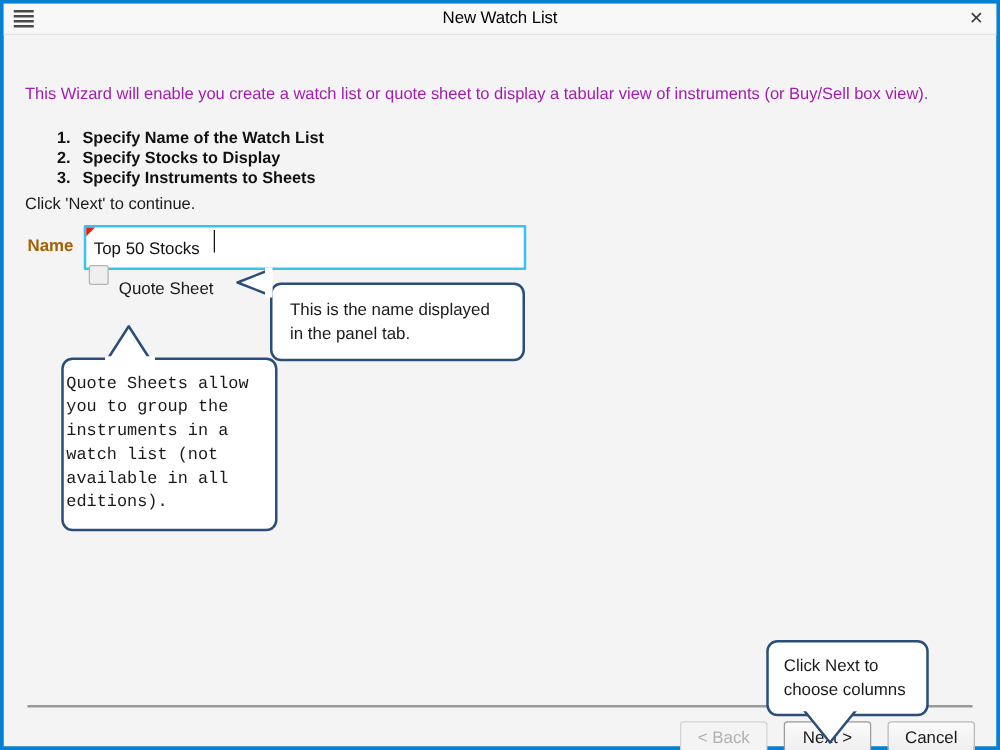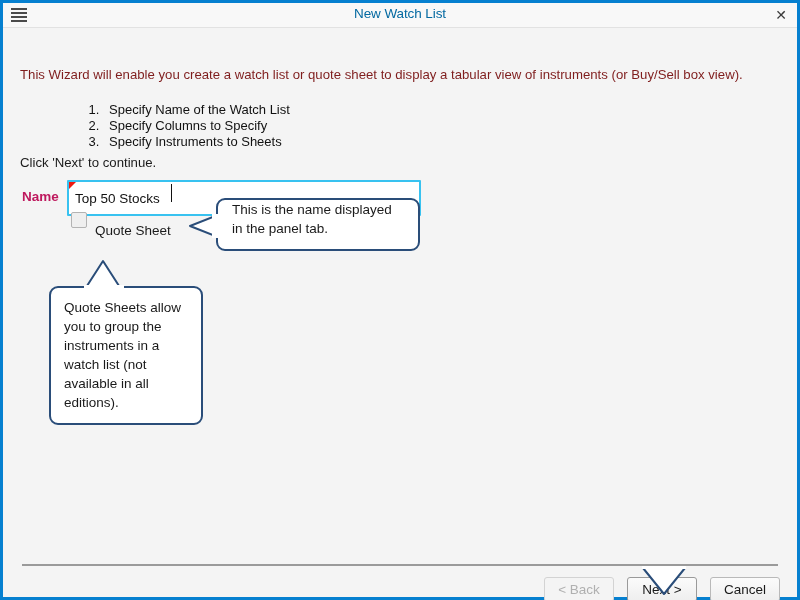--- a/index.html
+++ b/index.html
@@ -43,21 +43,21 @@
     background: #4a4a4a;
     margin-bottom: 2px;
     border-radius: 0;
   }
   #window-title {
     position: absolute;
     left: 0; top: 3px;
     width: 794px;
     text-align: center;
     font-size: 13.5px;
-    color: #0369a1;
+    color: #000000;
     font-family: "Liberation Sans", sans-serif;
     letter-spacing: -0.1px;
   }
   #close-btn {
     position: absolute;
     right: 6px; top: 2px;
     width: 20px; height: 20px;
     line-height: 20px;
     text-align: center;
     font-size: 14px;
@@ -81,53 +81,52 @@
     font-weight: bold;
     color: #111;
     letter-spacing: -0.2px;
   }
 
   #intro-text {
     position: absolute;
     left: 17px; top: 38px;
     width: 762px;
     font-size: 13.2px;
-    color: #7f1d1d;
+    color: #a21caf;
     line-height: 17px;
   }
 
   #steps {
     position: absolute;
     left: 17px; top: 74px;
     margin: 0;
     padding-left: 40px;
     font-size: 13px;
     line-height: 16px;
     color: #111;
   }
   #steps li {
-    font-weight: normal;
+    font-weight: bold;
     padding-left: 6px;
-    margin-left: 43px;
   }
 
   #click-next-text {
     position: absolute;
     left: 17px; top: 127px;
     font-size: 13.2px;
     color: #1b1b1b;
   }
 
   
   #name-label {
     position: absolute;
     left: 19px; top: 161px;
     font-size: 13.5px;
     font-weight: bold;
-    color: #be185d;
+    color: #a16207;
   }
   #name-input-wrap {
     position: absolute;
     left: 64px; top: 152px;
     width: 354px;
     height: 26px;
   }
   #name-input {
     position: absolute;
     left: 0; top: 0;
@@ -193,36 +192,37 @@
     font-size: 13.5px;
     color: #1a1a1a;
     line-height: 19px;
     font-family: "Liberation Sans", sans-serif;
     z-index: 6;
   }
   .callout-text { display: block; }
 
   
   #callout-name {
-    left: 213px; top: 170px;
+    left: 213px; top: 198px;
     width: 204px;
-    padding: 0 12px 11px 14px;
+    padding: 10px 12px 11px 14px;
   }
   #callout-name-tail-outer {
     position: absolute;
     left: 185px; top: 185px;
     width: 30px; height: 26px;
     z-index: 7;
   }
 
   
   #callout-quote {
     left: 46px; top: 258px;
-    width: 154px;
-    padding: 10px 12px 11px 13px;
+    width: 173px;
+    padding: 10px 12px 11px 2px;
+    font-family: Liberation Mono, monospace;
   }
   #callout-quote-tail {
     position: absolute;
     left: 78px; top: 230px;
     width: 46px; height: 32px;
     z-index: 7;
   }
 
   
   #callout-next {
@@ -294,21 +294,21 @@
     <div id="close-btn">✕</div>
   </div>
 
   <div id="content">
 
 
     <div id="intro-text">This Wizard will enable you create a watch list or quote sheet to display a tabular view of instruments (or Buy/Sell box view).</div>
 
     <ol id="steps">
       <li>Specify Name of the Watch List</li>
-      <li>Specify Columns to Specify</li>
+      <li>Specify Stocks to Display</li>
       <li>Specify Instruments to Sheets</li>
     </ol>
 
     <div id="click-next-text">Click 'Next' to continue.</div>
 
     <div id="name-label">Name</div>
 
     <div id="name-input-wrap">
       <input id="name-input" type="text" value="Top 50 Stocks" style="">
       <div id="required-marker"></div>
@@ -329,20 +329,23 @@
     </div>
 
     <svg id="callout-quote-tail" viewBox="0 0 46 32">
       <path d="M4 31 L22 3 L40 31" fill="#ffffff" stroke="#2a4d79" stroke-width="2" stroke-linejoin="round"></path>
       <rect x="3" y="27" width="40" height="6" fill="#ffffff"></rect>
     </svg>
     <div id="callout-quote" class="callout">
       <span class="callout-text">Quote Sheets allow you to group the instruments in a watch list (not available in all editions).</span>
     </div>
 
+    <div id="callout-next" class="callout">
+      <span class="callout-text">Click Next to choose columns</span>
+    </div>
     <svg id="callout-next-tail" viewBox="0 0 50 30">
       <path d="M4 2 L25 28 L46 2" fill="#ffffff" stroke="#2a4d79" stroke-width="2" stroke-linejoin="round"></path>
       <rect x="3" y="0" width="44" height="3" fill="#ffffff"></rect>
     </svg>
 
     <div id="separator"></div>
 
     <div id="footer-buttons">
       <div class="btn disabled">&lt; Back</div>
       <div class="btn primary">Next &gt;</div>

